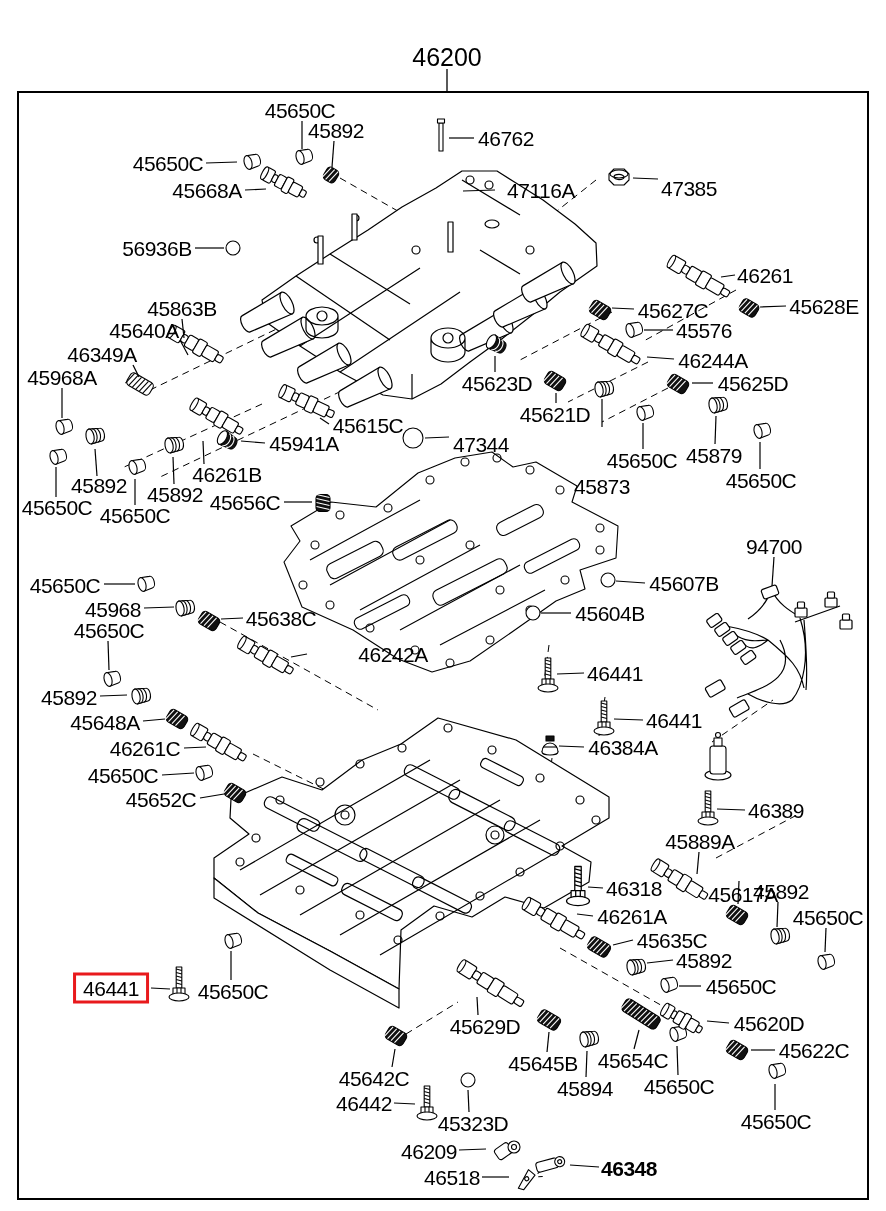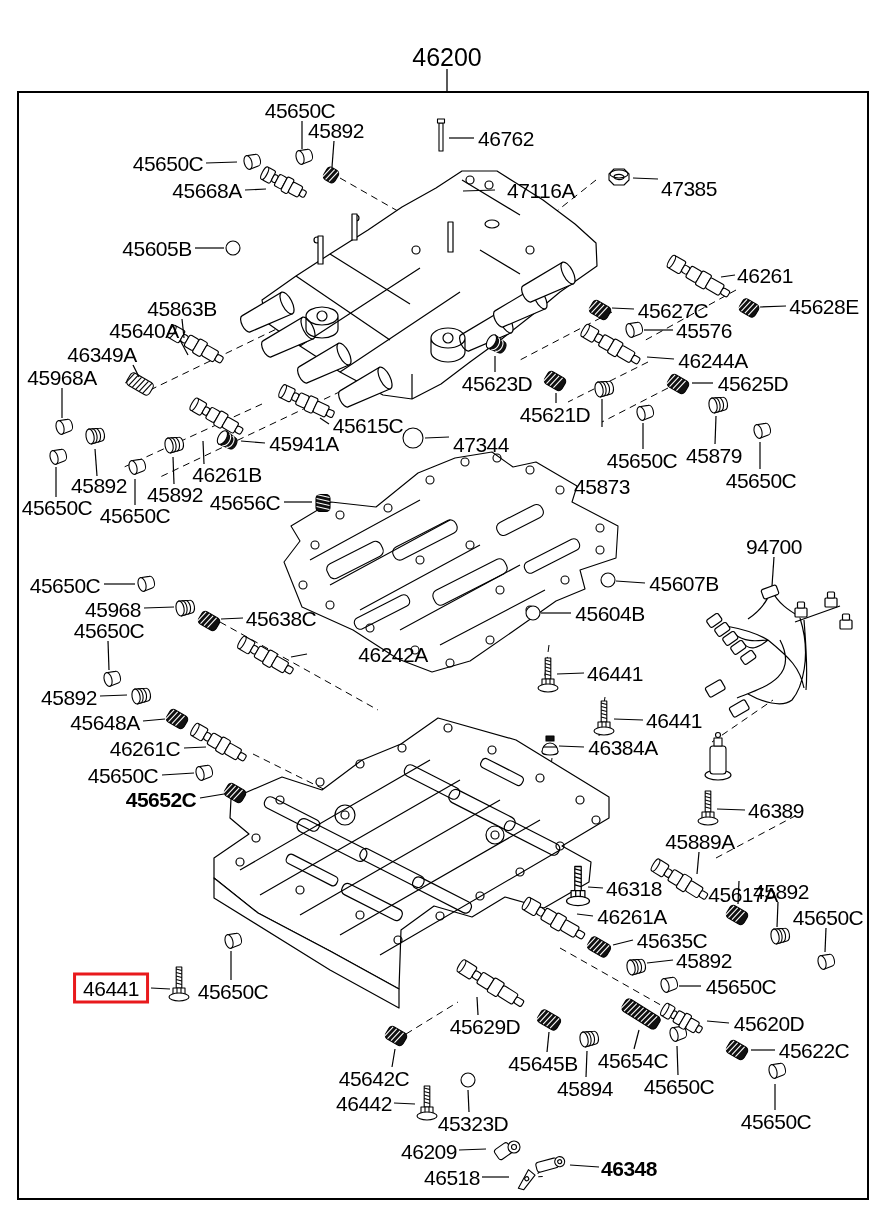--- a/index.html
+++ b/index.html
@@ -883,21 +883,21 @@
 
   <div id="title-num" style="left: 447px; top: 57px;">46200</div>
   <div id="labels">
       <div class="lbl" style="left: 300px; top: 110px;">45650C</div>
       <div class="lbl" style="left: 336px; top: 130px;">45892</div>
       <div class="lbl" style="left: 168px; top: 163px;">45650C</div>
       <div class="lbl" style="left: 207px; top: 190px;">45668A</div>
       <div class="lbl" style="left: 506px; top: 138px;">46762</div>
       <div class="lbl" style="left: 541px; top: 190px;">47116A</div>
       <div class="lbl" style="left: 689px; top: 188px;">47385</div>
-      <div class="lbl" style="left: 157px; top: 248px;">45605B</div>
+      <div class="lbl" style="left: 157px; top: 248px;">56936B</div>
       <div class="lbl" style="left: 765px; top: 275px;">46261</div>
       <div class="lbl" style="left: 673px; top: 310px;">45627C</div>
       <div class="lbl" style="left: 824px; top: 306px;">45628E</div>
       <div class="lbl" style="left: 704px; top: 330px;">45576</div>
       <div class="lbl" style="left: 713px; top: 360px;">46244A</div>
       <div class="lbl" style="left: 182px; top: 308px;">45863B</div>
       <div class="lbl" style="left: 144px; top: 330px;">45640A</div>
       <div class="lbl" style="left: 102px; top: 354px;">46349A</div>
       <div class="lbl" style="left: 62px; top: 377px;">45968A</div>
       <div class="lbl" style="left: 497px; top: 383px;">45623D</div>
@@ -919,21 +919,21 @@
       <div class="lbl" style="left: 774px; top: 546px;">94700</div>
       <div class="lbl" style="left: 65px; top: 585px;">45650C</div>
       <div class="lbl" style="left: 113px; top: 609px;">45968</div>
       <div class="lbl" style="left: 109px; top: 630px;">45650C</div>
       <div class="lbl" style="left: 281px; top: 618px;">45638C</div>
       <div class="lbl" style="left: 346px; top: 654px; margin-left: 47px;">46242A</div>
       <div class="lbl" style="left: 69px; top: 697px;">45892</div>
       <div class="lbl" style="left: 105px; top: 722px;">45648A</div>
       <div class="lbl" style="left: 145px; top: 748px;">46261C</div>
       <div class="lbl" style="left: 123px; top: 775px;">45650C</div>
-      <div class="lbl" style="left: 161px; top: 799px; font-weight: bold;">45652C</div>
+      <div class="lbl" style="left: 161px; top: 799px;">45652C</div>
       <div class="lbl" style="left: 684px; top: 583px;">45607B</div>
       <div class="lbl" style="left: 610px; top: 613px;">45604B</div>
       <div class="lbl" style="left: 615px; top: 673px;">46441</div>
       <div class="lbl" style="left: 674px; top: 720px;">46441</div>
       <div class="lbl" style="left: 623px; top: 747px;">46384A</div>
       <div class="lbl" style="left: 776px; top: 810px;">46389</div>
       <div class="lbl" style="left: 700px; top: 841px;">45889A</div>
       <div class="lbl" style="left: 634px; top: 888px;">46318</div>
       <div class="lbl" style="left: 743px; top: 870px; margin-top: 24px;">45617A</div>
       <div class="lbl" style="left: 781px; top: 891px;">45892</div>

